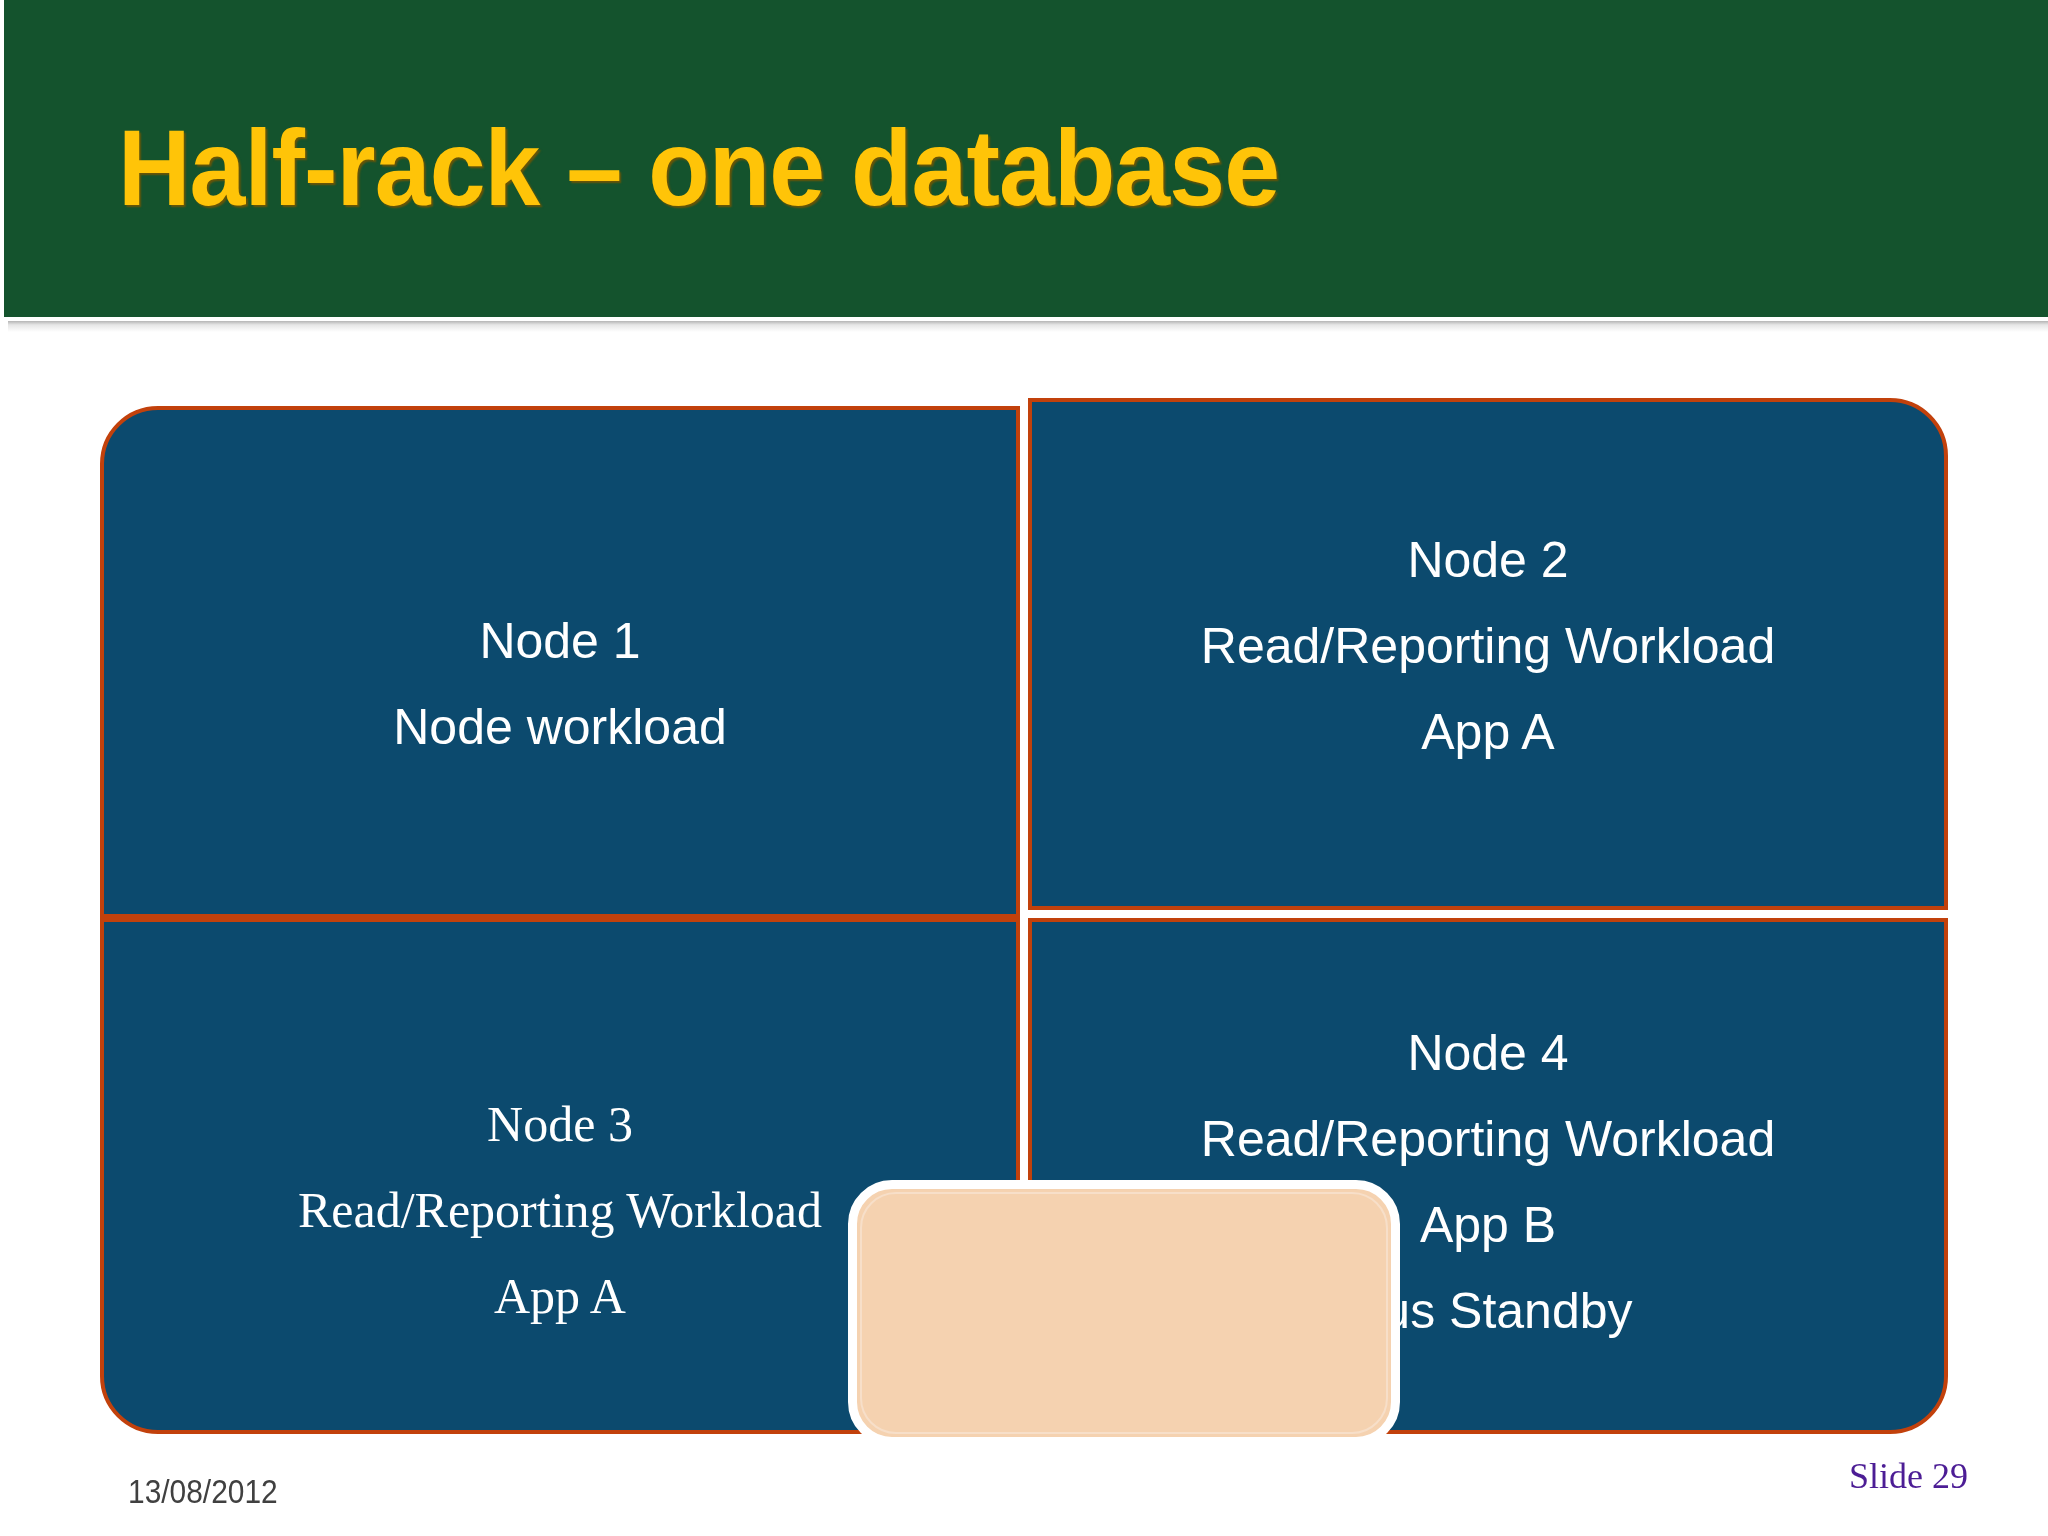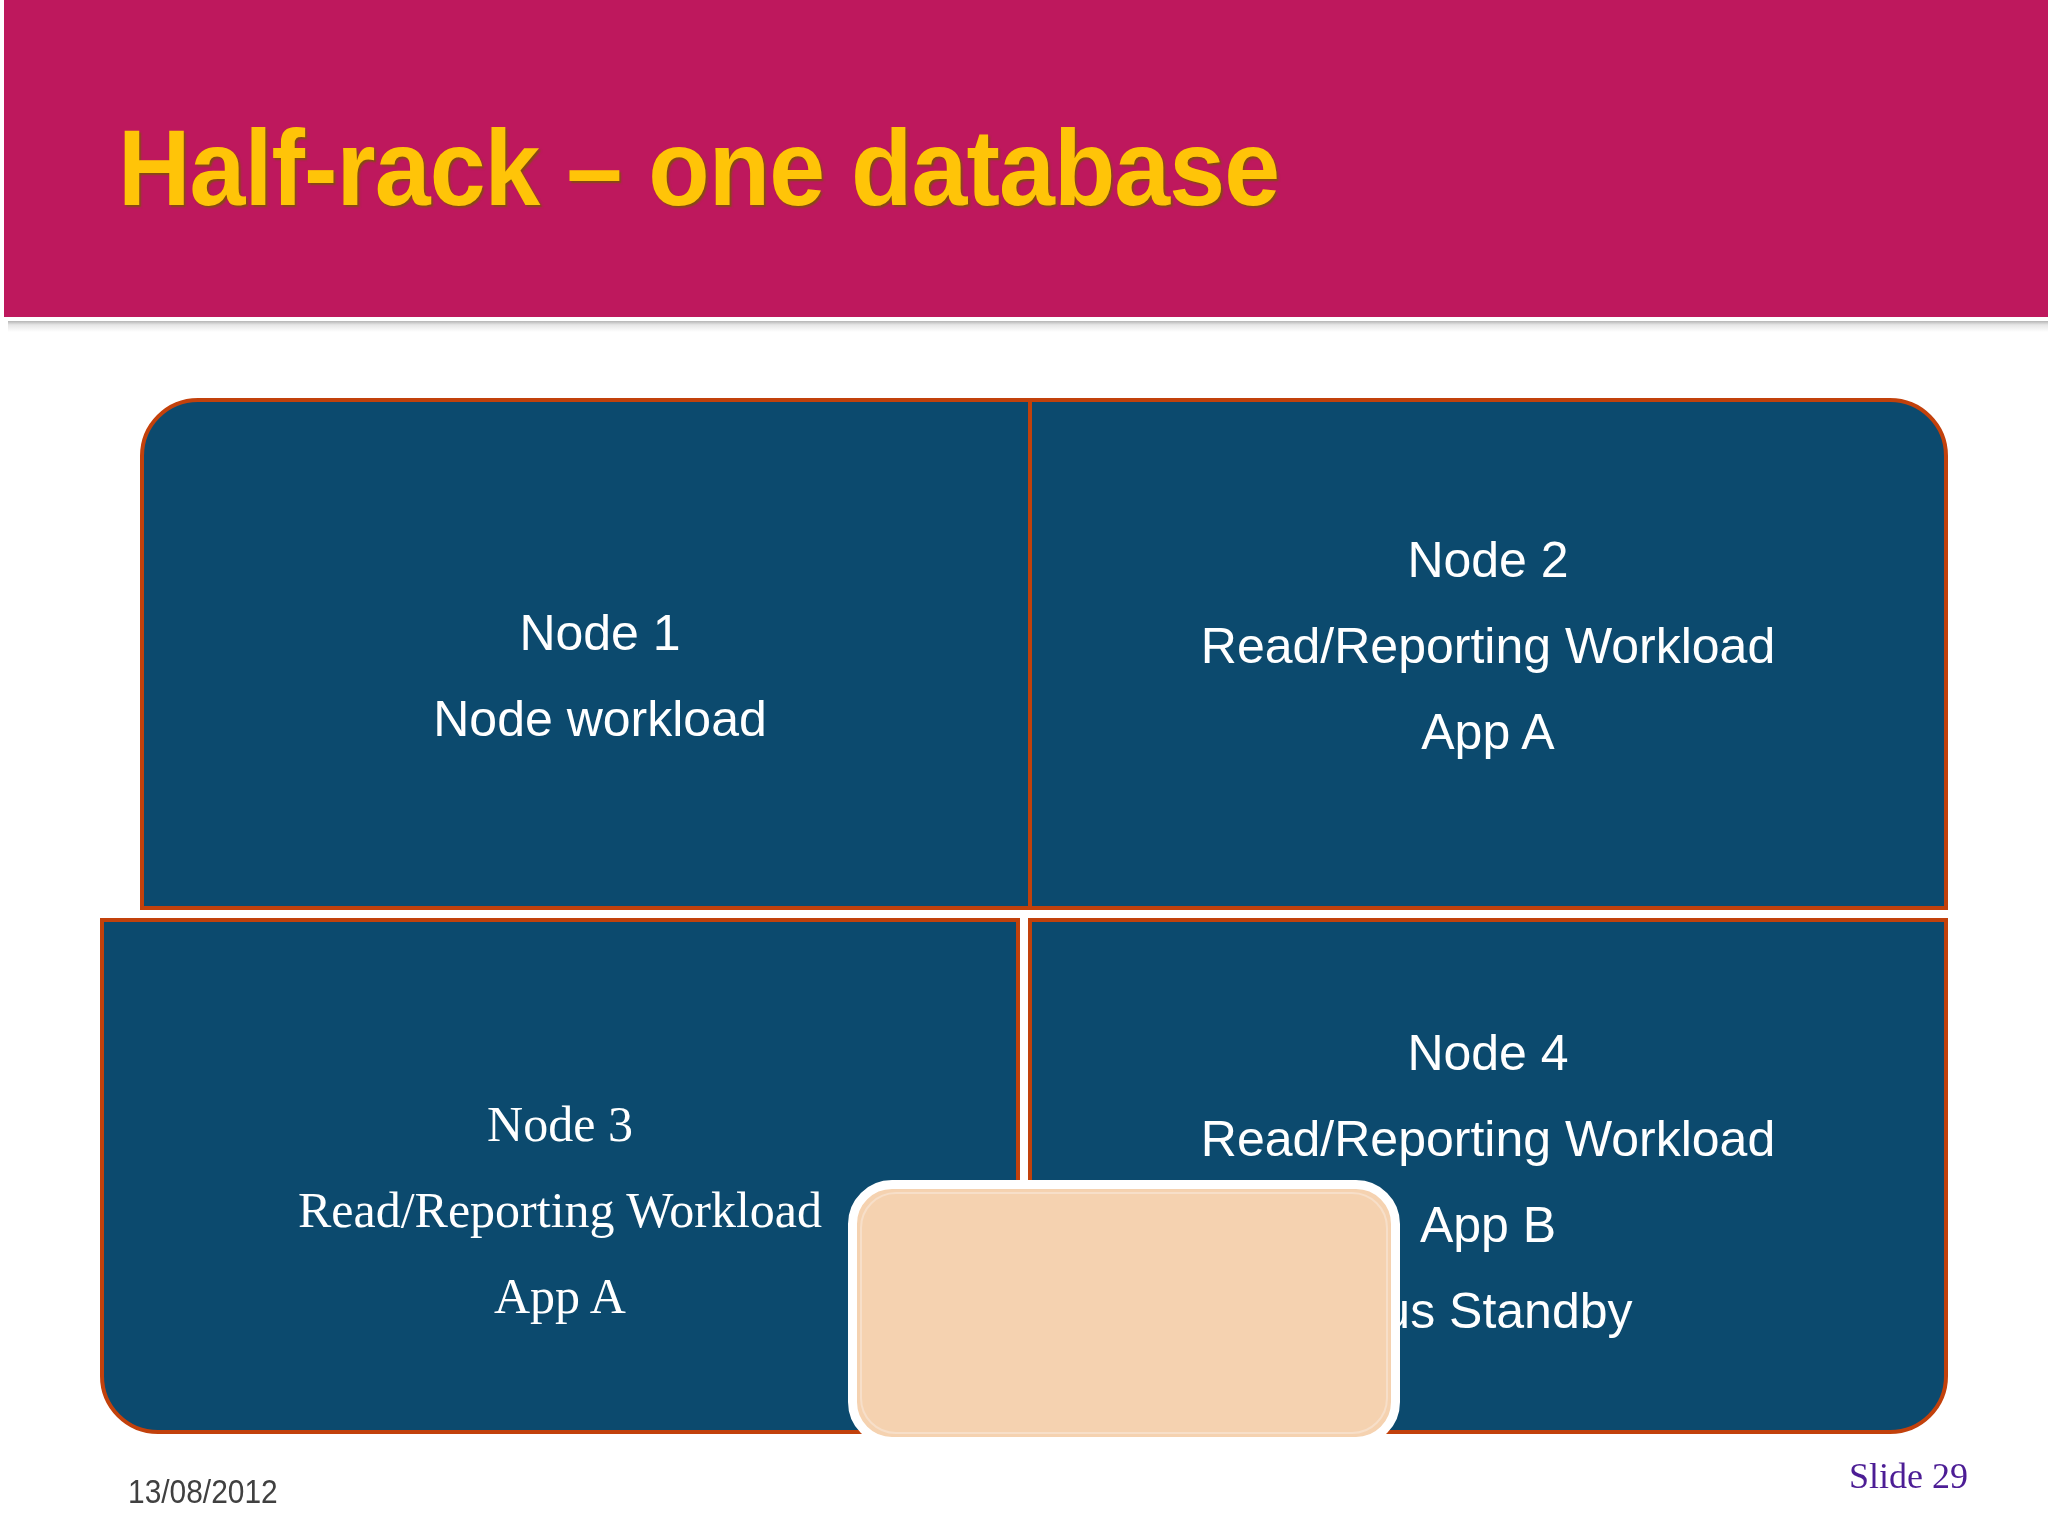--- a/index.html
+++ b/index.html
@@ -16,21 +16,21 @@
     -webkit-font-smoothing: antialiased;
   }
 
   
   #header-band {
     position: absolute;
     left: 0;
     top: 0;
     width: 2048px;
     height: 317px;
-    background: #be185d;
+    background: #14532d;
   }
   #header-left-edge {
     position: absolute;
     left: 0;
     top: 0;
     width: 4px;
     height: 317px;
     background: #ffffff;
   }
   #slide-title {
@@ -94,28 +94,27 @@
     font-family: "Liberation Sans", sans-serif;
     overflow: hidden;
   }
   .quad .line {
     display: block;
     white-space: nowrap;
   }
 
   #quad-node1 {
     left: 0;
-    top: 0;
+    top: 8px;
     width: 920px;
     height: 512px;
     border-top-left-radius: 58px;
     border-top-right-radius: 0;
     border-bottom-left-radius: 0;
     border-bottom-right-radius: 0;
-    margin-left: 40px;
   }
   #quad-node2 {
     left: 928px;
     top: 0;
     width: 920px;
     height: 512px;
     border-top-right-radius: 58px;
   }
   #quad-node3 {
     left: 0;

